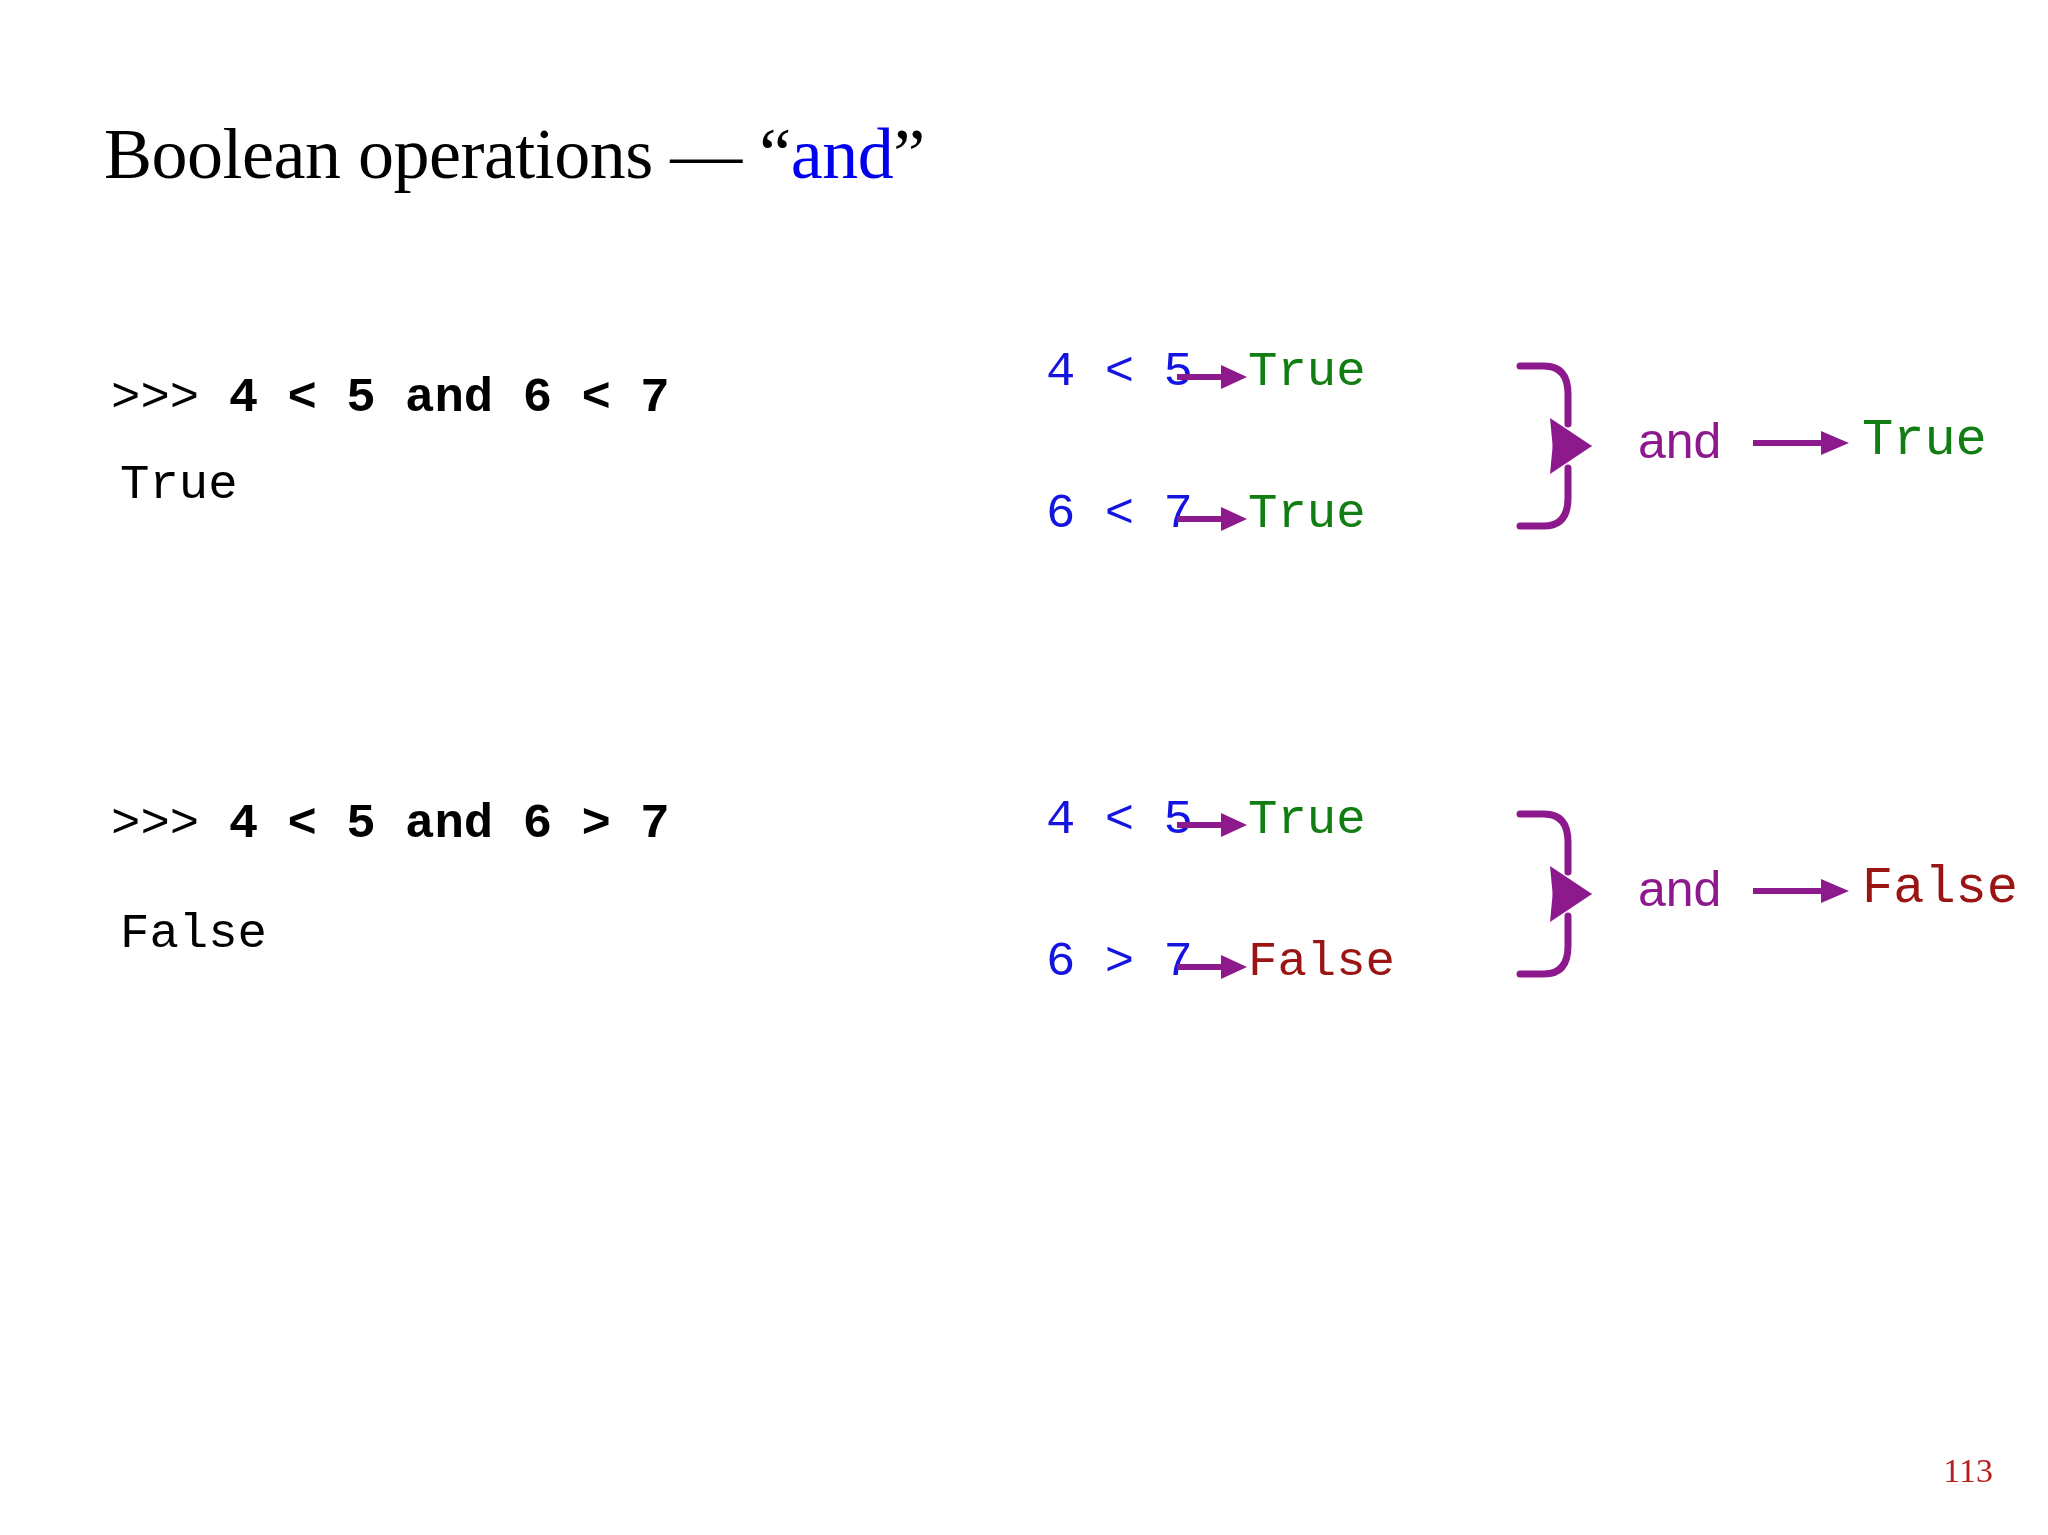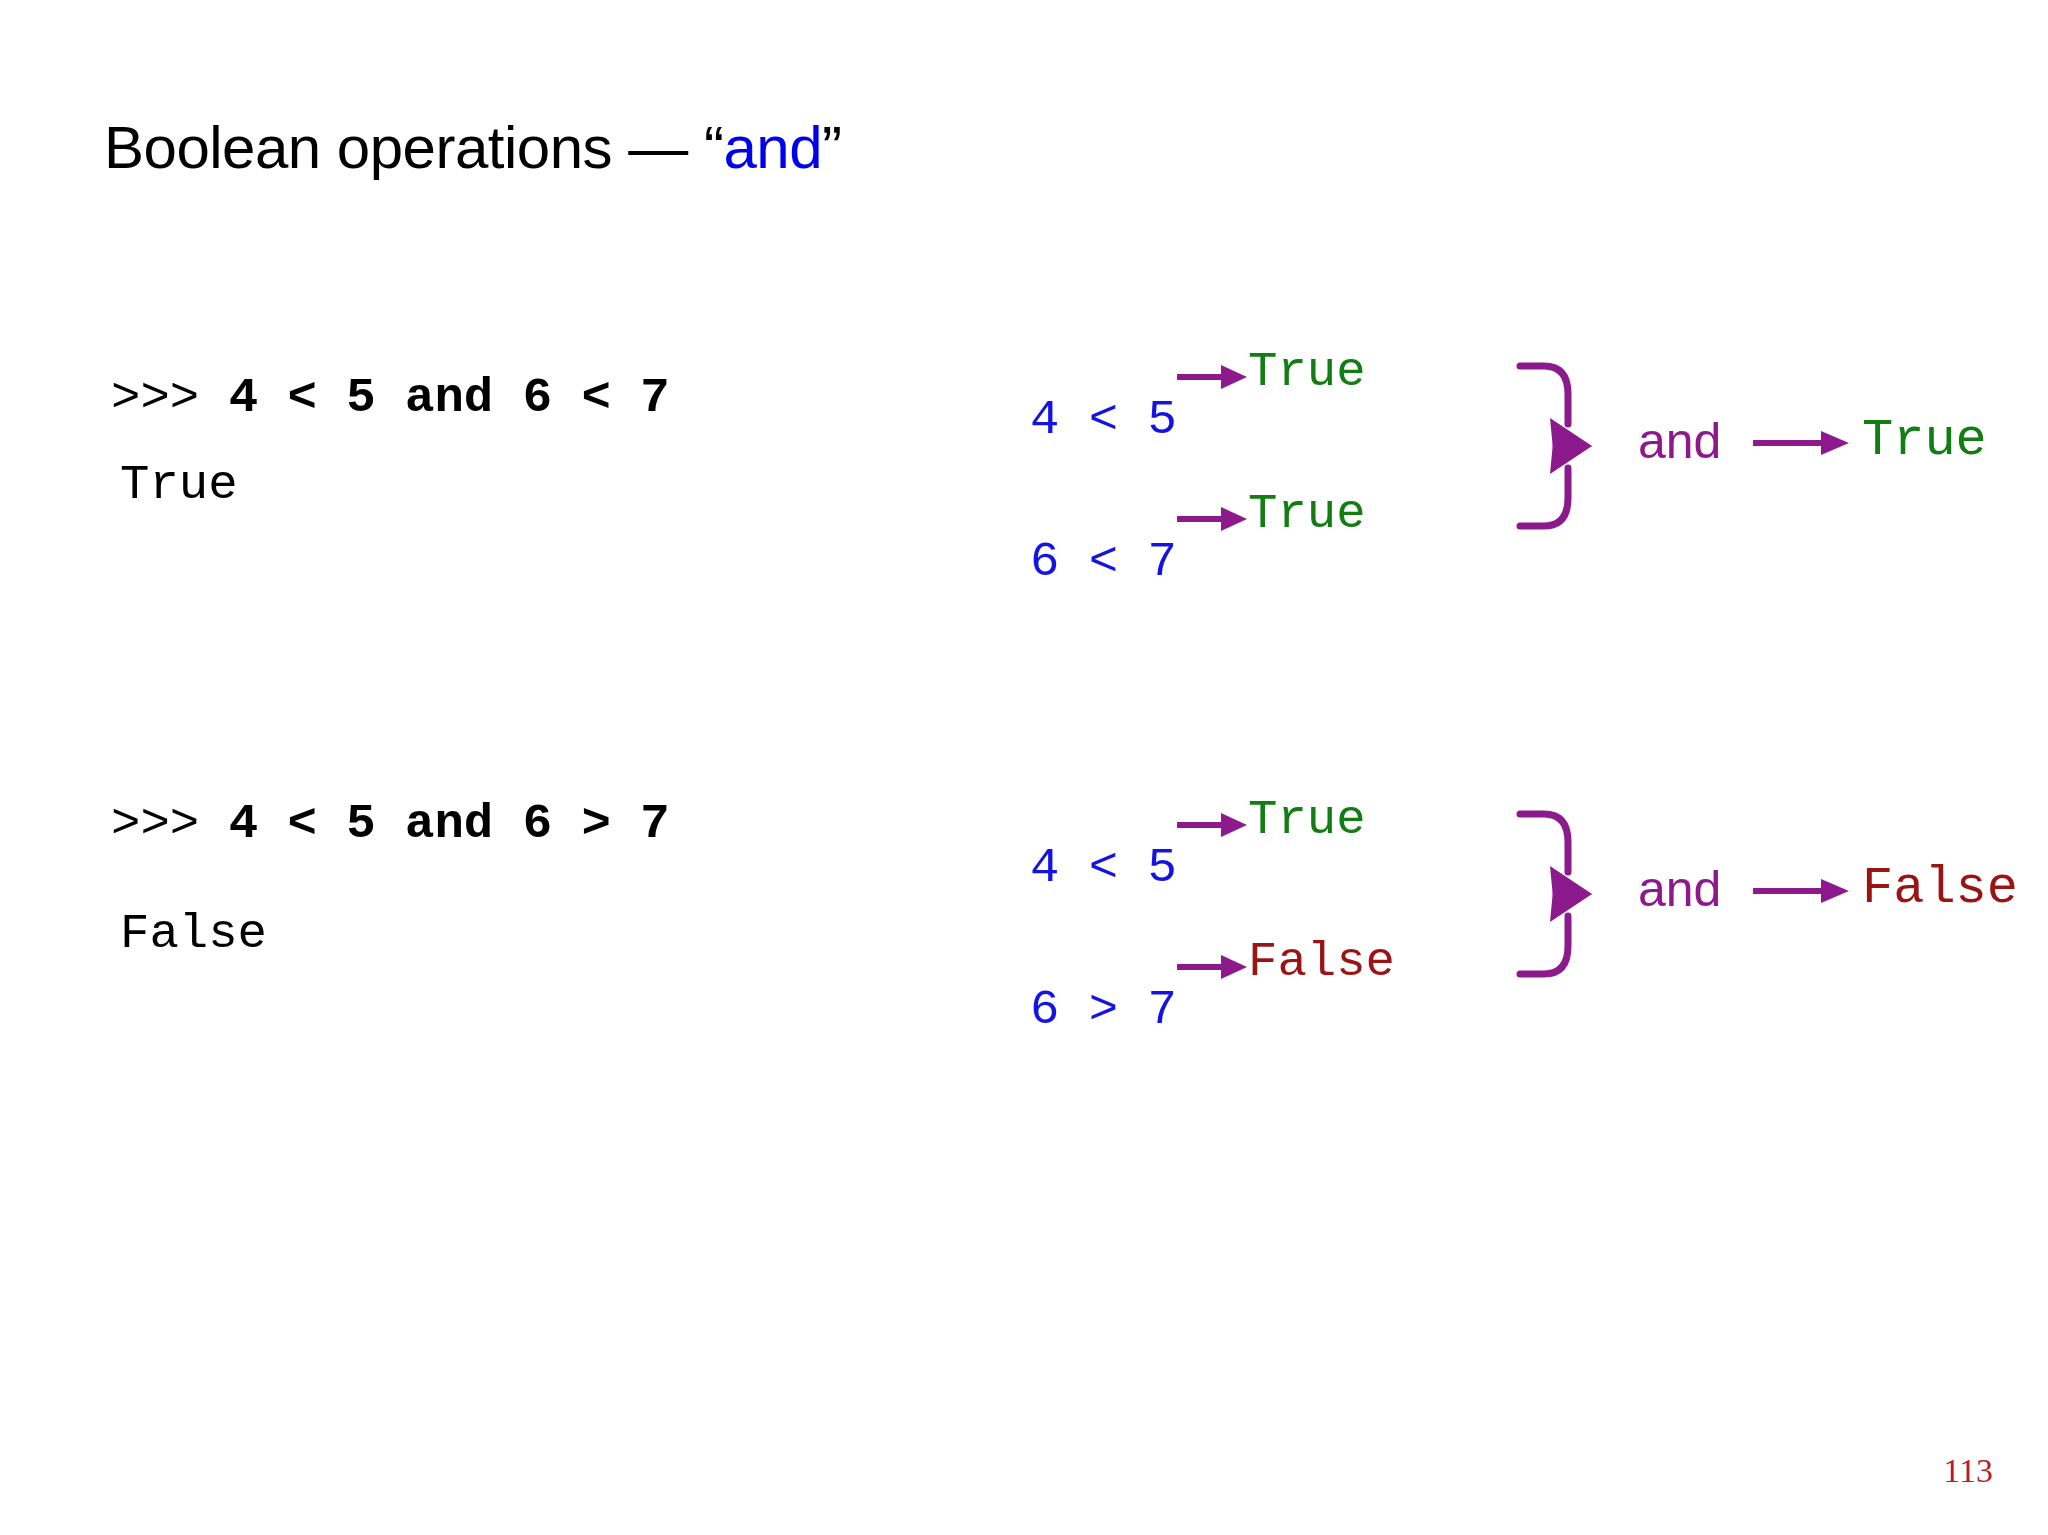--- a/index.html
+++ b/index.html
@@ -13,22 +13,22 @@
     position: relative;
     overflow: hidden;
     font-family: "Liberation Sans", sans-serif;
   }
 
   
   #slide-title {
     position: absolute;
     left: 104px;
     top: 118px;
-    font-family: Liberation Sans, sans-serif;
-    font-size: 60px;
+    font-family: Liberation Serif, serif;
+    font-size: 72px;
     line-height: 1.0;
     color: #000000;
     white-space: nowrap;
     letter-spacing: -0.5px;
   }
   #slide-title .kw {
     color: #0000ee;
   }
 
   
@@ -104,21 +104,21 @@
   }
 
   .arrow-svg {
     position: absolute;
     overflow: visible;
   }
 
   .row-top    { top: 8px; }
   .row-bottom { top: 150px; }
 
-  .expr-x   { left: 0px; margin-top: 48px; }
+  .expr-x   { left: 16px; }
   .arrow1-x { left: 147px; top: 22px; }
   .res-x    { left: 218px; }
 
   
   #page-number {
     position: absolute;
     right: 55px;
     bottom: 45px;
     font-family: "Liberation Serif", serif;
     font-size: 34px;

